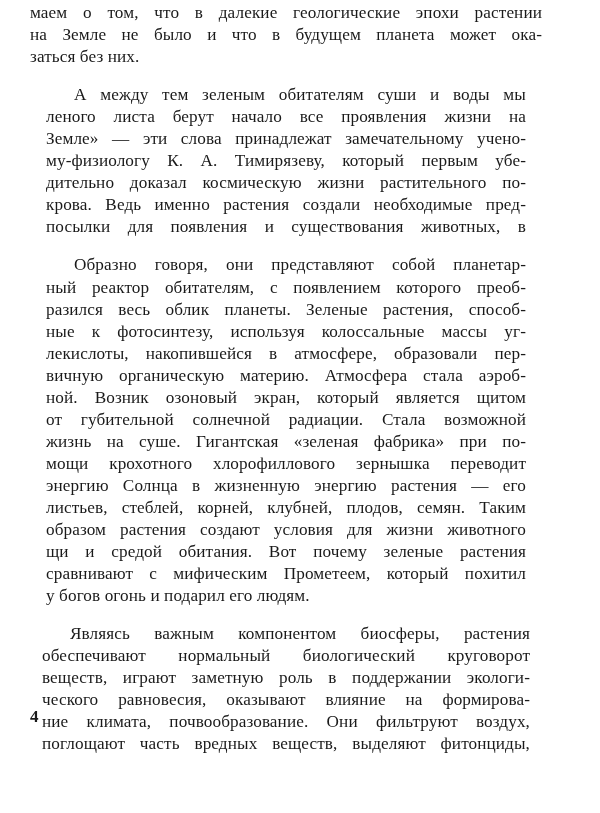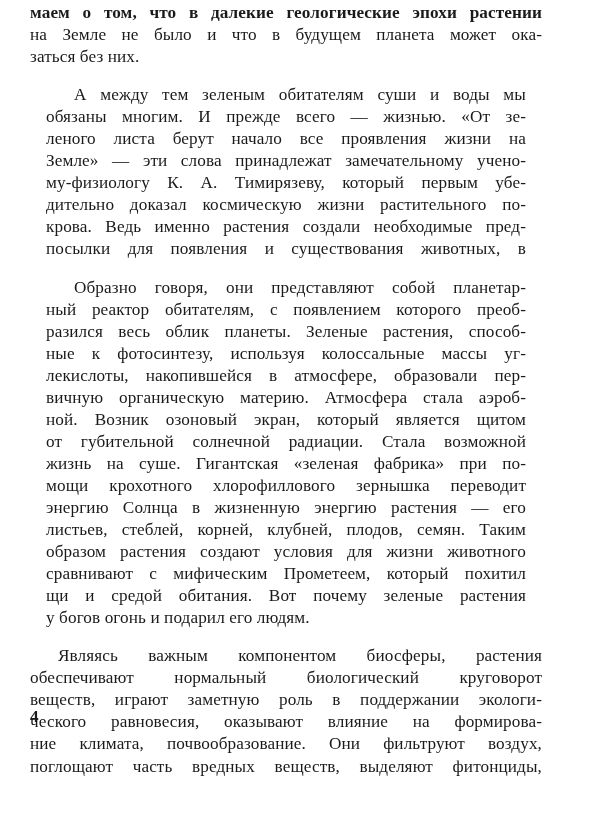--- a/index.html
+++ b/index.html
@@ -12,39 +12,38 @@
     font-family: "Liberation Serif", "DejaVu Serif", serif;
     font-size: 17.2px; color: #1a1a1a;
   }
   .line {
     display: block; height: 22.05px; line-height: 22.05px;
     white-space: nowrap; text-align: justify; text-align-last: justify;
     letter-spacing: 0.1px;
   }
   .line.last { text-align-last: left; }
   .line.indent { padding-left: 28px; }
-  .line.first { font-weight: bold; }
+  .line.first { font-weight: normal; }
   .page-number {
     position: absolute; left: 30px; top: 707px;
     font-family: "Liberation Serif", serif; font-size: 17px; font-weight: bold;
     color: #1a1a1a;
   }
 </style>
 </head>
 <body>
 
 <div class="page">
   <p style="margin:0">
     <span class="line first">маем о том, что в далекие геологические эпохи растении</span>
     <span class="line">на Земле не было и что в будущем планета может ока-</span>
     <span class="line last">заться без них.</span>
   </p>
   <p style="margin:16px">
     <span class="line indent">А между тем зеленым  обитателям суши и воды мы</span>
-    <span class="line">обязаны многим. И прежде  всего — жизнью.  «От  зе-</span>
     <span class="line">леного листа берут начало  все проявления жизни на</span>
     <span class="line">Земле» — эти слова принадлежат замечательному учено-</span>
     <span class="line">му-физиологу К. А. Тимирязеву, который  первым убе-</span>
     <span class="line">дительно доказал  космическую жизни  растительного по-</span>
     <span class="line">крова. Ведь именно растения создали необходимые пред-</span>
     <span class="line">посылки для появления  и существования  животных, в</span>
   </p>
   <p style="margin:16px">
     <span class="line indent">Образно говоря, они  представляют собой  планетар-</span>
     <span class="line">ный реактор обитателям, с появлением которого преоб-</span>
@@ -52,25 +51,25 @@
     <span class="line">ные к фотосинтезу, используя  колоссальные  массы уг-</span>
     <span class="line">лекислоты, накопившейся в атмосфере,  образовали пер-</span>
     <span class="line">вичную органическую материю. Атмосфера стала аэроб-</span>
     <span class="line">ной. Возник озоновый экран, который  является  щитом</span>
     <span class="line">от губительной солнечной  радиации.  Стала возможной</span>
     <span class="line">жизнь на суше. Гигантская «зеленая  фабрика» при по-</span>
     <span class="line">мощи крохотного хлорофиллового зернышка  переводит</span>
     <span class="line">энергию Солнца в жизненную  энергию  растения — его</span>
     <span class="line">листьев, стеблей, корней, клубней, плодов, семян. Таким</span>
     <span class="line">образом растения создают условия для жизни животного</span>
+    <span class="line">щи и средой обитания. Вот почему  зеленые  растения</span>
     <span class="line">сравнивают с мифическим Прометеем, который  похитил</span>
-    <span class="line">щи и средой обитания. Вот почему  зеленые  растения</span>
     <span class="line last">у богов  огонь и подарил его людям.</span>
   </p>
-  <p style="margin:0">
+  <p style="margin:12px">
     <span class="line indent">Являясь важным компонентом биосферы,  растения</span>
     <span class="line">обеспечивают  нормальный биологический круговорот</span>
     <span class="line">веществ, играют заметную роль в поддержании экологи-</span>
     <span class="line">ческого равновесия,  оказывают  влияние на формирова-</span>
     <span class="line">ние климата, почвообразование.  Они фильтруют  воздух,</span>
     <span class="line">поглощают часть вредных веществ, выделяют фитонциды,</span>
   </p>
 </div>
 
 <div class="page-number">4</div>

